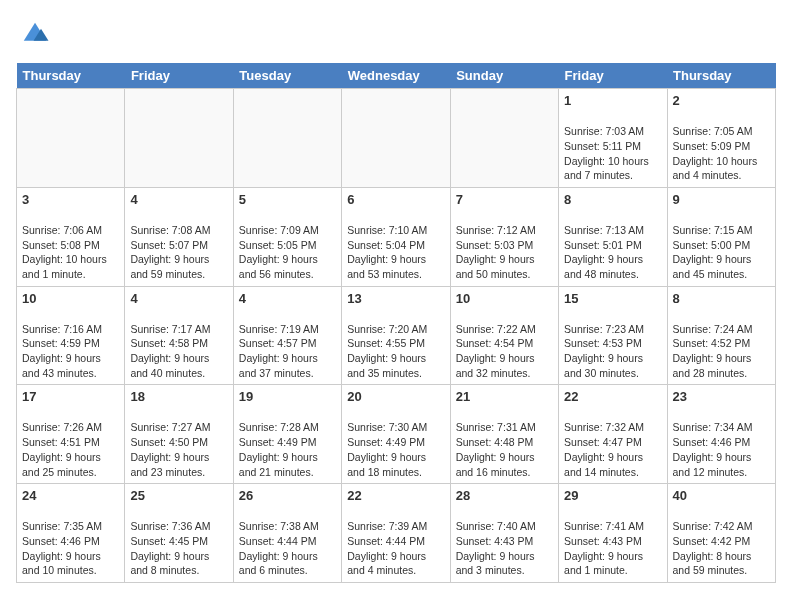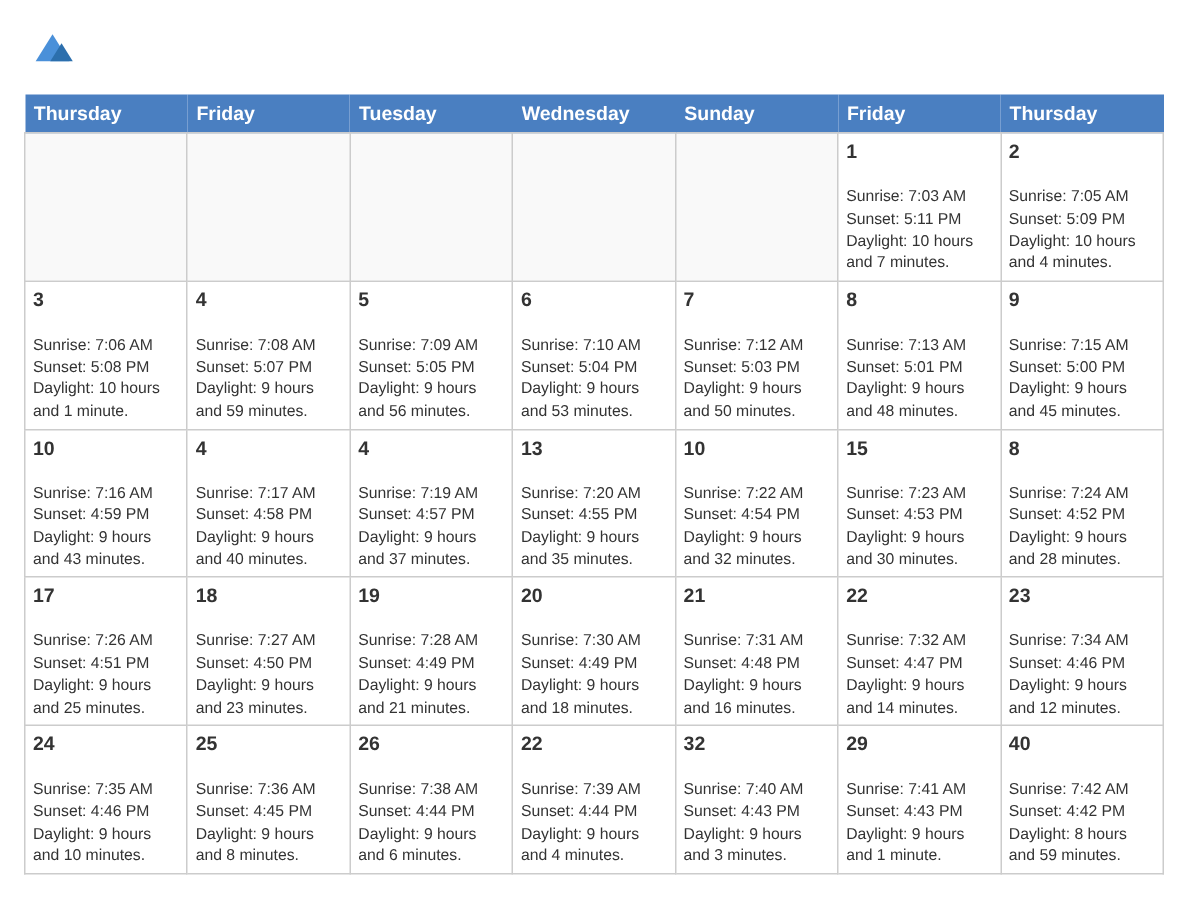--- a/index.html
+++ b/index.html
@@ -240,21 +240,21 @@
         </td>
         <td>
           <span class="day-number">26</span>
           <div class="day-info">Sunrise: 7:38 AM<br>Sunset: 4:44 PM<br>Daylight: 9 hours<br>and 6 minutes.</div>
         </td>
         <td>
           <span class="day-number">22</span>
           <div class="day-info">Sunrise: 7:39 AM<br>Sunset: 4:44 PM<br>Daylight: 9 hours<br>and 4 minutes.</div>
         </td>
         <td>
-          <span class="day-number">32</span>
+          <span class="day-number">28</span>
           <div class="day-info">Sunrise: 7:40 AM<br>Sunset: 4:43 PM<br>Daylight: 9 hours<br>and 3 minutes.</div>
         </td>
         <td>
           <span class="day-number">29</span>
           <div class="day-info">Sunrise: 7:41 AM<br>Sunset: 4:43 PM<br>Daylight: 9 hours<br>and 1 minute.</div>
         </td>
         <td>
           <span class="day-number">40</span>
           <div class="day-info">Sunrise: 7:42 AM<br>Sunset: 4:42 PM<br>Daylight: 8 hours<br>and 59 minutes.</div>
         </td>

